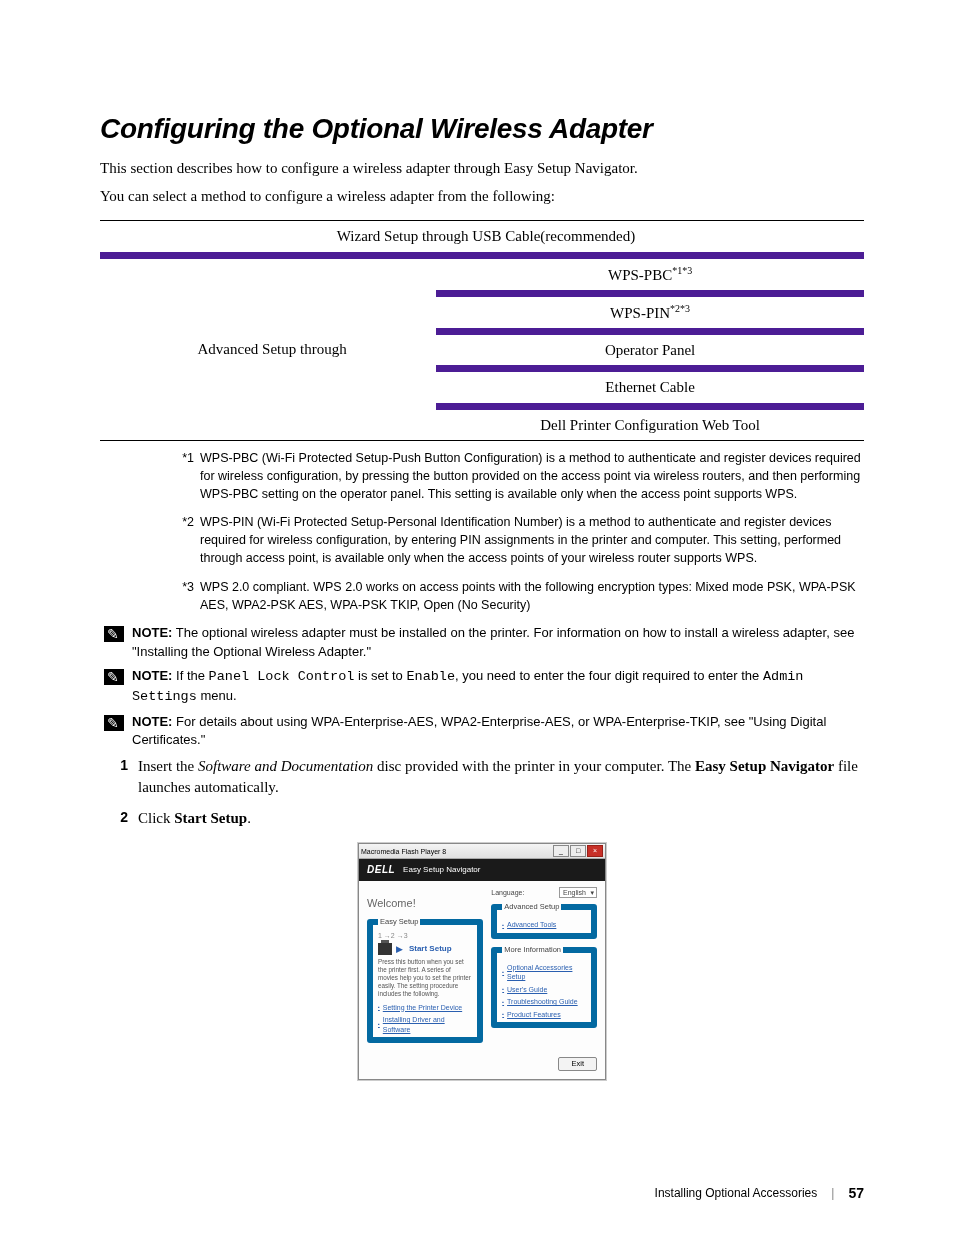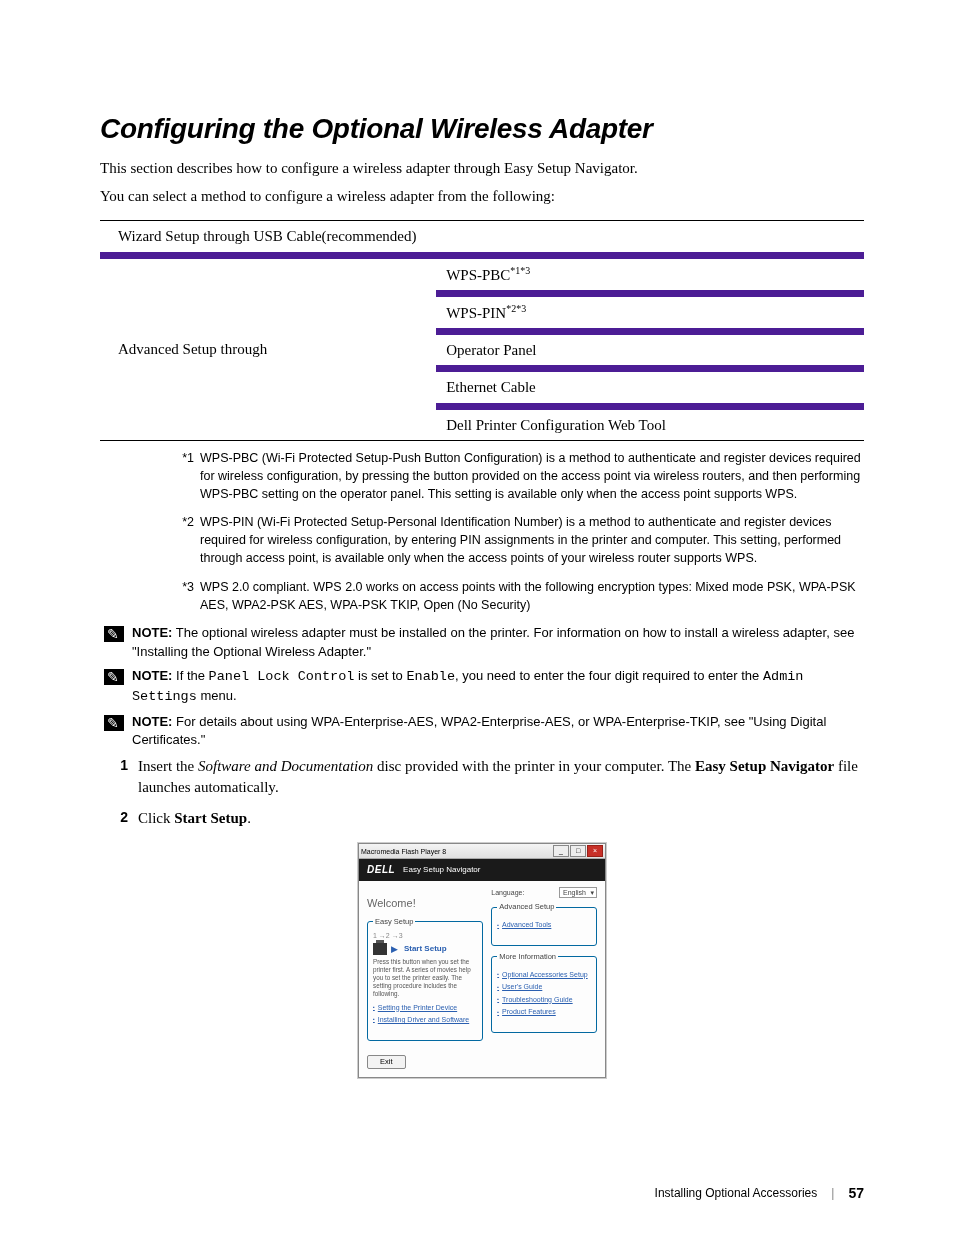--- a/index.html
+++ b/index.html
@@ -37,20 +37,21 @@
     margin: 6px 0 8px 0;
     font-size: 15px;
   }
 
   
   table.methods {
     width: 100%;
     border-collapse: collapse;
     margin: 14px 0 6px 0;
     font-size: 15px;
+    text-align: center;
   }
   table.methods td {
     border-top: 7px solid #4c1d95;
     border-bottom: 1px solid #000;
     padding: 5px 10px;
     vertical-align: middle;
   }
   table.methods tr.first td { border-top: 1px solid #000; }
   .sup { font-size: 10px; vertical-align: super; }
 
@@ -131,40 +132,40 @@
     padding:4px 8px;
     display:flex; align-items:center; gap:8px;
     font-size:8px;
   }
   .brandbar .logo { font-style:italic; font-weight:bold; letter-spacing:0.5px; font-size:10px;}
   .dlg-body { display:flex; padding:6px 8px 4px 8px; gap:8px; }
   .dlg-left { flex:1.1; }
   .dlg-right { flex:1; }
   .welcome { color:#666; font-size:11px; margin:9px 0 6px 0; }
   fieldset.box {
-    border:1px solid #0369a1;
+    border:6px solid #0369a1;
     border-radius:3px;
     margin:0 0 6px 0;
-    padding:4px 5px 12px 5px;
+    padding:4px 5px 0 5px;
   }
   fieldset.box legend { color:#444; font-size:7.5px; padding:0 2px; }
   .stepnums { color:#888; font-size:7px; margin-bottom:3px;}
   .startbtn-row { display:flex; align-items:center; gap:4px; margin:1px 0 3px 0;}
   .printer-ico { width:14px; height:12px; background:#333; position:relative;}
   .printer-ico::before { content:""; position:absolute; left:3px; top:-3px; width:8px; height:3px; background:#555;}
   .startlink { color:#2a5fb0; font-weight:bold; font-size:8px;}
   .arrow { color:#2a5fb0; font-size:9px; margin-right:2px;}
   .tiny { font-size:6.3px; color:#555; line-height:1.25; margin:3px 0 5px 0;}
   .linklist { margin-top:4px;}
   .linklist .lnk { color:#2a5fb0; font-size:7px; margin:3px 0; display:flex; align-items:center; text-decoration:underline;}
   .linklist .lnk::before { content:"▪"; color:#2a5fb0; font-size:5px; margin-right:3px; text-decoration:none;}
   .lang-row { display:flex; justify-content:space-between; align-items:center; font-size:7px; color:#444; margin-bottom:4px;}
   .lang-sel { border:1px solid #999; padding:0px 10px 0px 3px; font-size:7px; background:#fff; position:relative;}
   .lang-sel::after{ content:"▾"; position:absolute; right:2px; top:0;}
-  .dlg-footer { display:flex; padding:4px 8px 8px 8px;}
+  .dlg-footer { display:flex; justify-content:flex-end; padding:4px 8px 8px 8px;}
   .exitbtn { border:1px solid #888; background:#f3f3f3; padding:1px 12px; font-size:7.5px; border-radius:2px;}
 
   
   .page-footer {
     position:absolute;
     bottom: 32px;
     right: 90px;
     font-family: Arial, Helvetica, sans-serif;
     font-size: 12px;
     display:flex; align-items:center; gap:14px;

